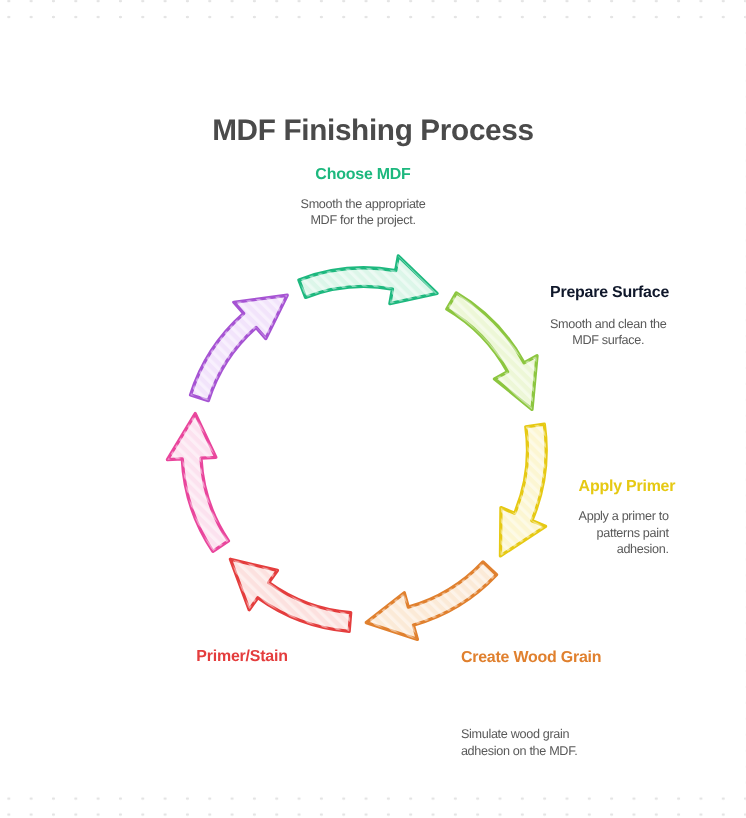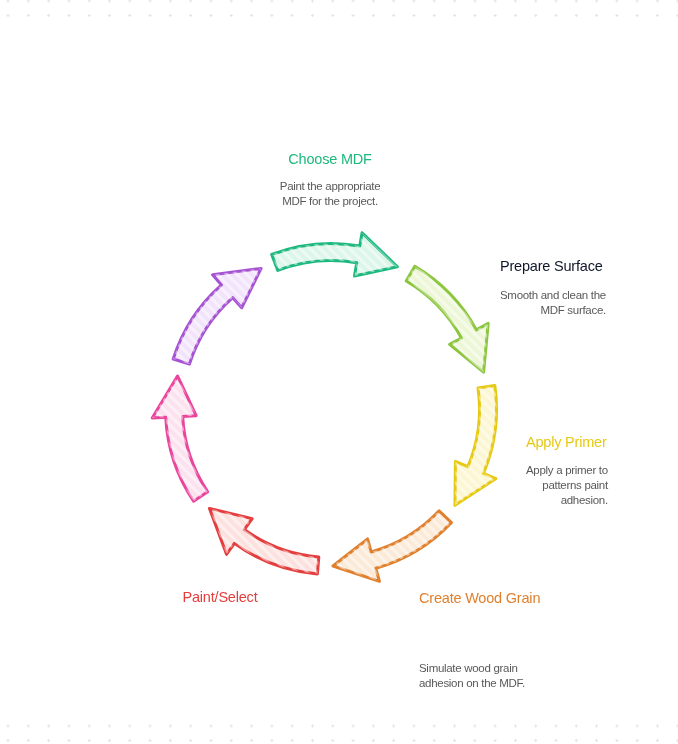--- a/index.html
+++ b/index.html
@@ -18,35 +18,36 @@
     position:absolute;left:0;right:0;top:21px;bottom:22px;
     background:#ffffff;
   }
   .diagram-title{
     position:absolute;top:82px;left:0;right:0;margin:0;
     text-align:center;
     font-size:27px;font-weight:bold;letter-spacing:-0.3px;
   }
   .step{position:absolute;}
   .step-title{
-    font-size:14.5px;font-weight:normal;line-height:16px;letter-spacing:-0.2px;
+    font-size:14.5px;font-weight:bold;line-height:16px;letter-spacing:-0.2px;
     white-space:nowrap;
   }
   .step-desc{
     font-size:11.5px;line-height:15px;letter-spacing:-0.3px;
     white-space:nowrap;
   }
   svg.arrows{position:absolute;left:0;top:0;}
 </style>
 </head>
 <body>
 
 <div class="page-bg"></div>
 
 <div class="canvas">
+  <h1 class="diagram-title" style="color: rgb(74, 74, 74);">MDF Finishing Process</h1>
   <svg class="arrows" width="678" height="723" viewBox="0 21 678 723">
     <defs>
       <pattern id="hatch" width="7" height="7" patternUnits="userSpaceOnUse" patternTransform="rotate(-45)">
         <rect x="0" y="0" width="3" height="7" fill="rgba(255,255,255,0.45)"></rect>
       </pattern>
     </defs>
     <g id="arrow-layer">
         <path d="M 271.69 254.49 A 165.5 165.5 0 0 1 359.74 246.01 L 362.08 232.72 L 397.35 266.71 L 354.44 276.05 L 356.79 262.76 A 148.5 148.5 0 0 0 277.78 270.36 Z" fill="#dcf6e9" stroke="#1db87e" stroke-width="3" stroke-linejoin="round"></path>
         <path d="M 271.69 254.49 A 165.5 165.5 0 0 1 359.74 246.01 L 362.08 232.72 L 397.35 266.71 L 354.44 276.05 L 356.79 262.76 A 148.5 148.5 0 0 0 277.78 270.36 Z" fill="url(#hatch)" stroke="none"></path>
         <path d="M 414.82 266.30 A 165.5 165.5 0 0 1 476.35 329.85 L 488.20 323.39 L 483.62 372.16 L 449.56 344.44 L 461.42 337.98 A 148.5 148.5 0 0 0 406.21 280.95 Z" fill="#edf7d7" stroke="#8cc63f" stroke-width="3" stroke-linejoin="round"></path>
@@ -62,28 +63,28 @@
         <path d="M 173.22 359.04 A 165.5 165.5 0 0 1 221.49 284.91 L 212.56 274.79 L 261.12 268.41 L 241.67 307.78 L 232.74 297.66 A 148.5 148.5 0 0 0 189.43 364.17 Z" fill="#f2e4fb" stroke="#a653d3" stroke-width="3" stroke-linejoin="round"></path>
         <path d="M 173.22 359.04 A 165.5 165.5 0 0 1 221.49 284.91 L 212.56 274.79 L 261.12 268.41 L 241.67 307.78 L 232.74 297.66 A 148.5 148.5 0 0 0 189.43 364.17 Z" fill="url(#hatch)" stroke="none"></path>
       </g>
   </svg>
   <div id="steps-layer">
       <div class="step">
         <div style="position: absolute; top: 130px; left: 330px; transform: translateX(-50%); text-align: center;">
           <div class="step-title" style="color: rgb(29, 184, 126);"><span>Choose MDF</span></div>
         </div>
         <div style="position: absolute; top: 158px; left: 330px; transform: translateX(-50%); text-align: center;">
-          <div class="step-desc" style="color: rgb(89, 89, 89);"><span>Paint the appropriate</span><br><span>MDF for the project.</span></div>
+          <div class="step-desc" style="color: rgb(89, 89, 89);"><span>Smooth the appropriate</span><br><span>MDF for the project.</span></div>
         </div>
       </div>
       <div class="step">
         <div style="position: absolute; top: 237px; left: 500px; text-align: left;">
           <div class="step-title" style="color: #0f172a;"><span>Prepare Surface</span></div>
         </div>
-        <div style="position: absolute; top: 267px; left: 500px; text-align: right;">
+        <div style="position: absolute; top: 267px; left: 500px; text-align: center;">
           <div class="step-desc" style="color: rgb(89, 89, 89);"><span>Smooth and clean the</span><br><span>MDF surface.</span></div>
         </div>
       </div>
       <div class="step">
         <div style="position: absolute; top: 413px; left: 526px; text-align: center;">
           <div class="step-title" style="color: rgb(230, 201, 19);"><span>Apply Primer</span></div>
         </div>
         <div style="position: absolute; top: 442px; left: 526px; text-align: right;">
           <div class="step-desc" style="color: rgb(89, 89, 89);"><span>Apply a primer to</span><br><span>patterns paint</span><br><span>adhesion.</span></div>
         </div>
@@ -91,19 +92,19 @@
       <div class="step">
         <div style="position: absolute; top: 569px; left: 419px; text-align: right;">
           <div class="step-title" style="color: rgb(224, 128, 46);"><span>Create Wood Grain</span></div>
         </div>
         <div style="position: absolute; top: 600px; left: 419px; text-align: left;">
           <div class="step-desc" style="color: rgb(89, 89, 89); margin-top: 40px;"><span>Simulate wood grain</span><br><span>adhesion on the MDF.</span></div>
         </div>
       </div>
       <div class="step">
         <div style="position: absolute; top: 568px; text-align: center; left: 220px; transform: translateX(-50%);">
-          <div class="step-title" style="color: rgb(228, 61, 61);"><span>Paint/Select</span></div>
+          <div class="step-title" style="color: rgb(228, 61, 61);"><span>Primer/Stain</span></div>
         </div>
       </div>
       <div class="step"></div>
       <div class="step"></div>
     </div>
 </div>
 
 </body></html>

